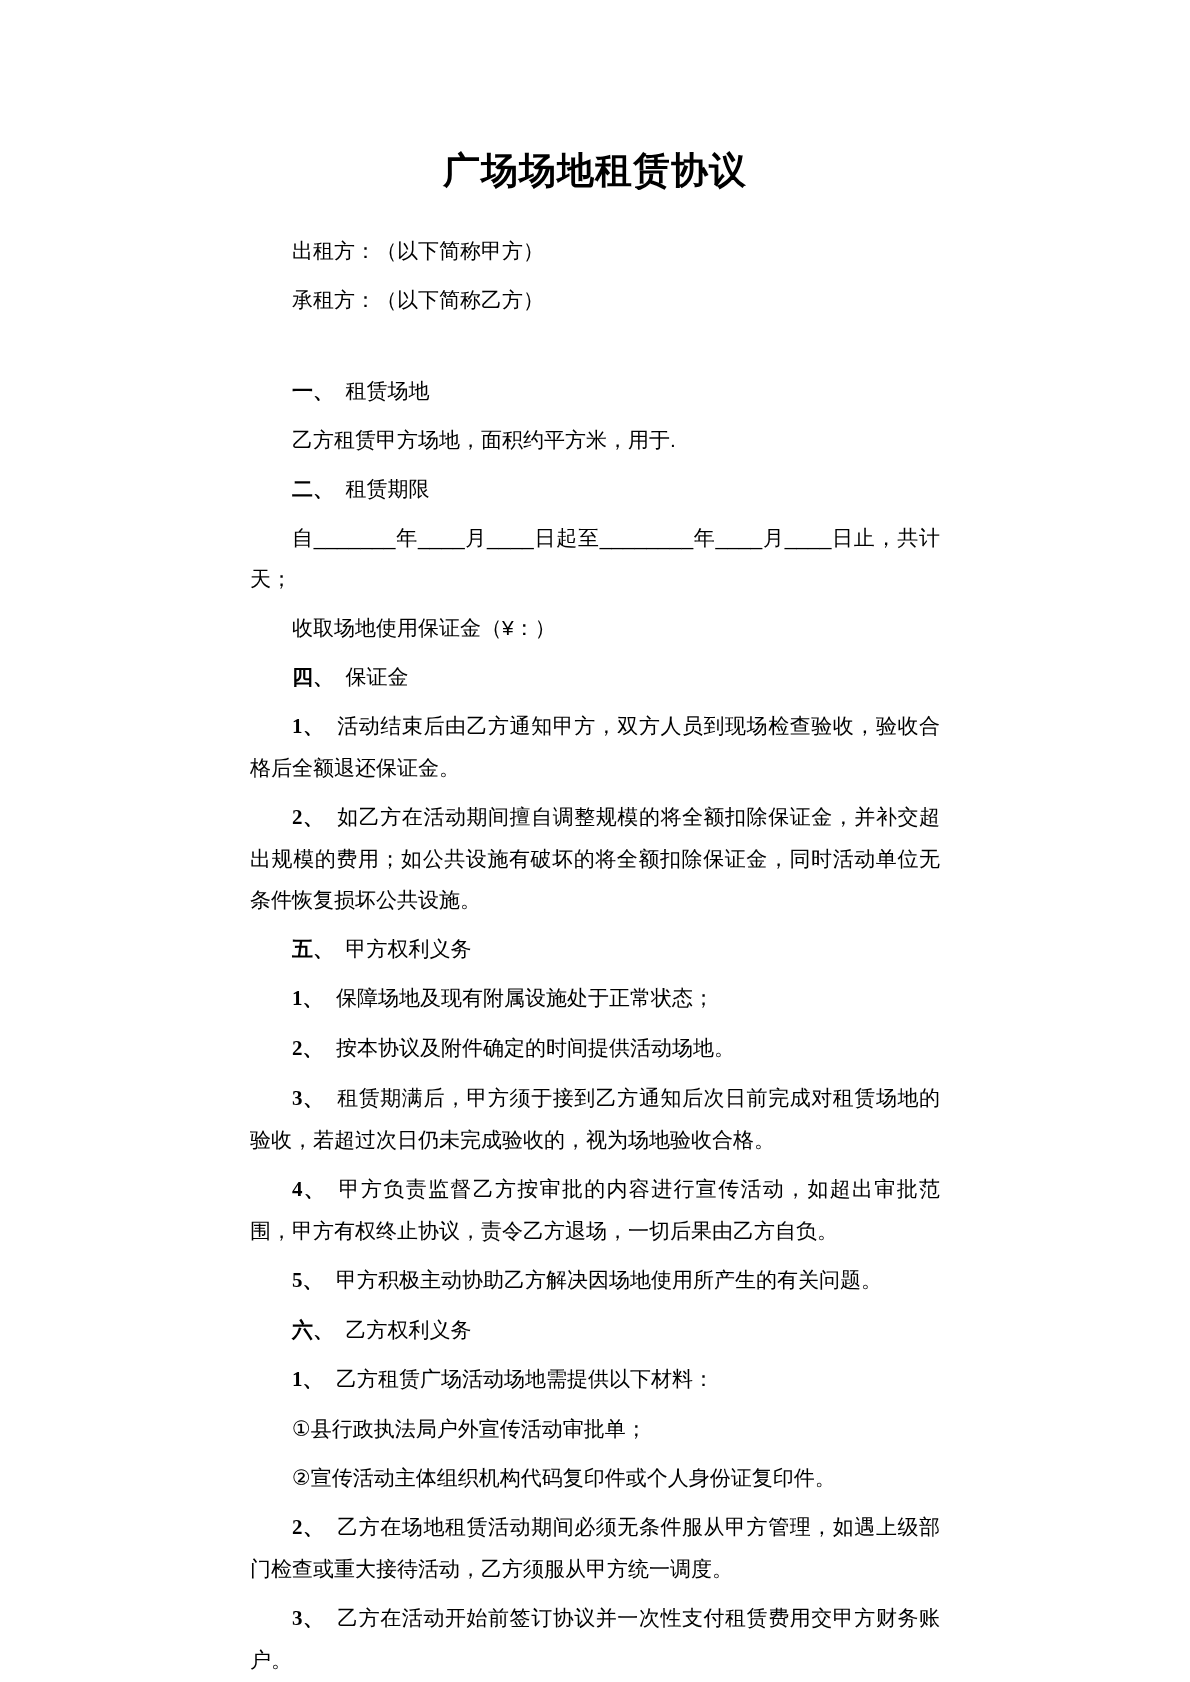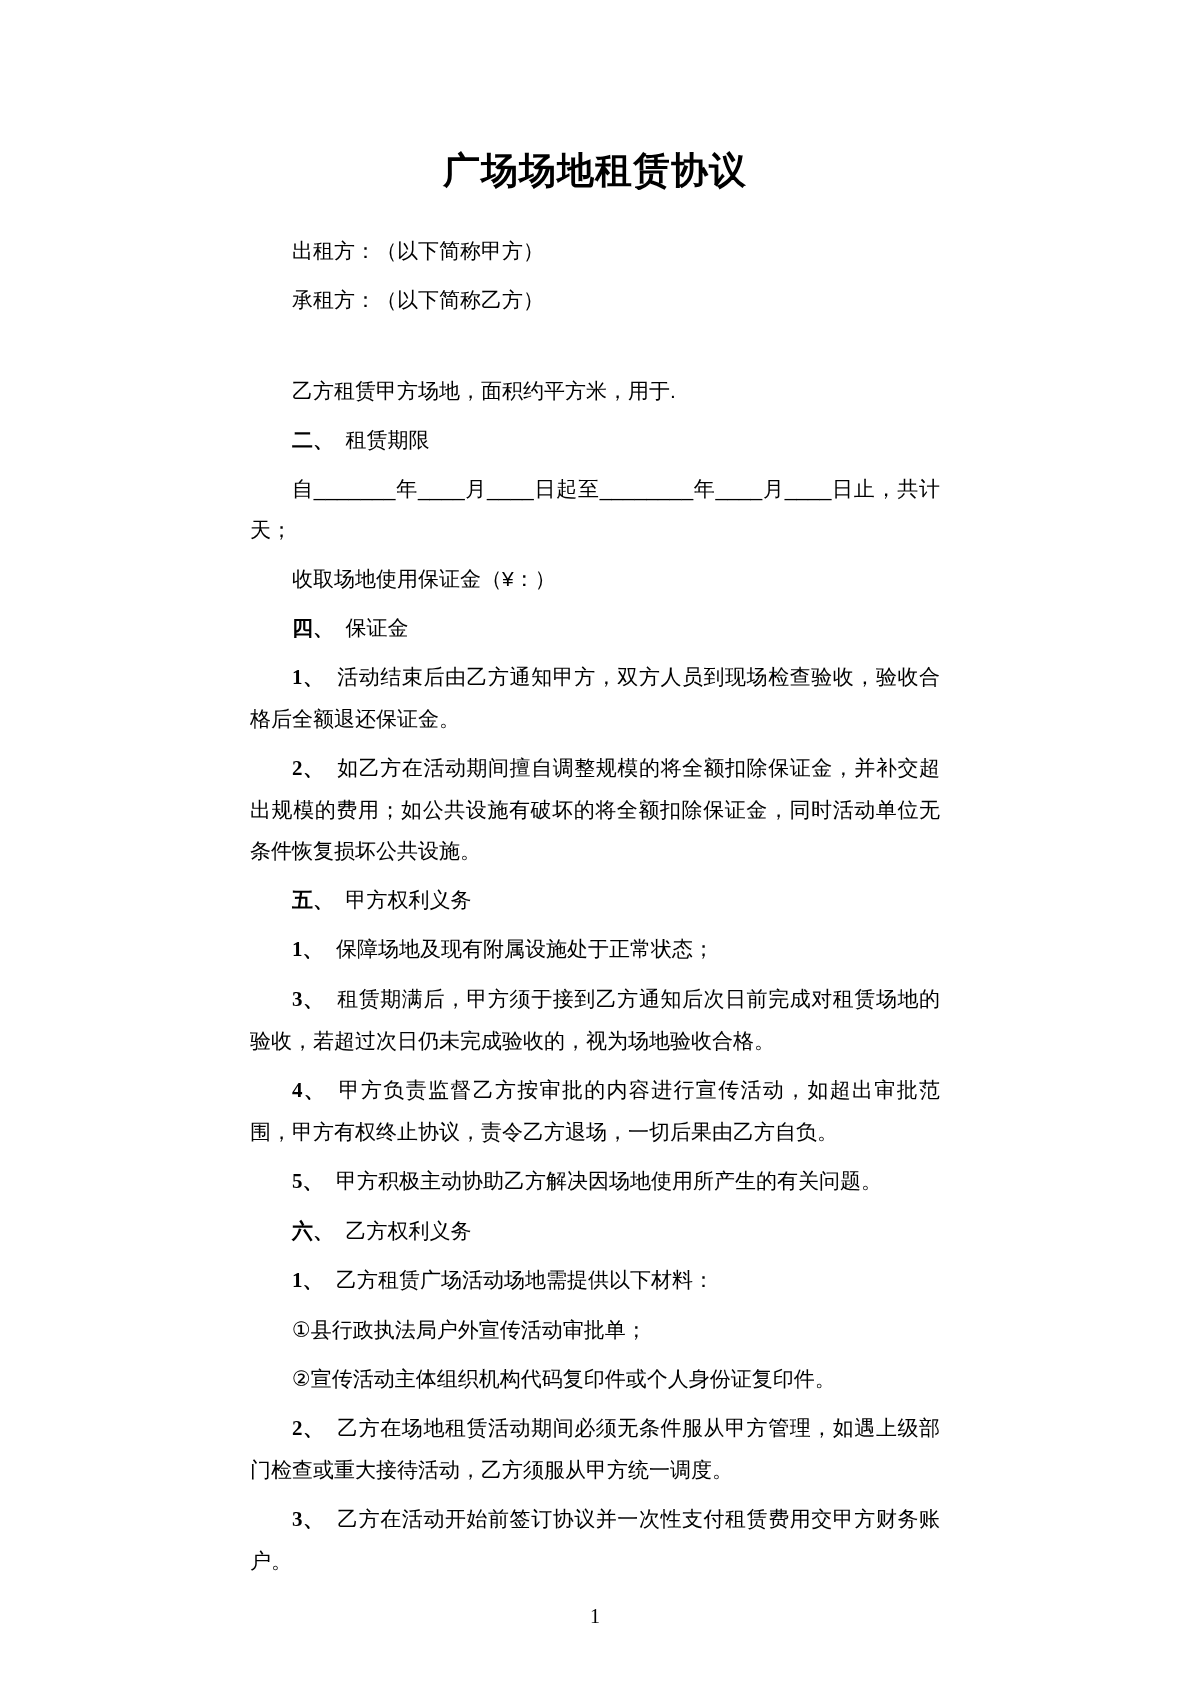--- a/index.html
+++ b/index.html
@@ -61,20 +61,21 @@
 
   <h1 class="doc-title">广场场地租赁协议</h1>
 
   <p class="para"><span>出租方：（以下简称甲方）</span></p>
 
   <p class="para"><span>承租方：（以下简称乙方）</span></p>
 
   <div class="spacer-line"></div>
 
 
+  <p class="para"><span class="cn-marker">一、</span><span>租赁场地</span></p>
 
   <p class="para"><span>乙方租赁甲方场地，面积约平方米，用于.</span></p>
 
   <p class="para"><span class="cn-marker">二、</span><span>租赁期限</span></p>
 
   <p class="para"><span>自_______年____月____日起至________年____月____日止，共计天；</span></p>
 
 
 
   <p class="para"><span>收取场地使用保证金（¥：）</span></p>
@@ -82,20 +83,21 @@
   <p class="para"><span class="cn-marker">四、</span><span>保证金</span></p>
 
   <p class="para"><span class="num-marker">1、</span><span>活动结束后由乙方通知甲方，双方人员到现场检查验收，验收合格后全额退还保证金。</span></p>
 
   <p class="para"><span class="num-marker">2、</span><span>如乙方在活动期间擅自调整规模的将全额扣除保证金，并补交超出规模的费用；如公共设施有破坏的将全额扣除保证金，同时活动单位无条件恢复损坏公共设施。</span></p>
 
   <p class="para"><span class="cn-marker">五、</span><span>甲方权利义务</span></p>
 
   <p class="para"><span class="num-marker">1、</span><span>保障场地及现有附属设施处于正常状态；</span></p>
 
+  <p class="para"><span class="num-marker">2、</span><span>按本协议及附件确定的时间提供活动场地。</span></p>
 
   <p class="para"><span class="num-marker">3、</span><span>租赁期满后，甲方须于接到乙方通知后次日前完成对租赁场地的验收，若超过次日仍未完成验收的，视为场地验收合格。</span></p>
 
   <p class="para"><span class="num-marker">4、</span><span>甲方负责监督乙方按审批的内容进行宣传活动，如超出审批范围，甲方有权终止协议，责令乙方退场，一切后果由乙方自负。</span></p>
 
   <p class="para"><span class="num-marker">5、</span><span>甲方积极主动协助乙方解决因场地使用所产生的有关问题。</span></p>
 
   <p class="para"><span class="cn-marker">六、</span><span>乙方权利义务</span></p>
 
   <p class="para"><span class="num-marker">1、</span><span>乙方租赁广场活动场地需提供以下材料：</span></p>

